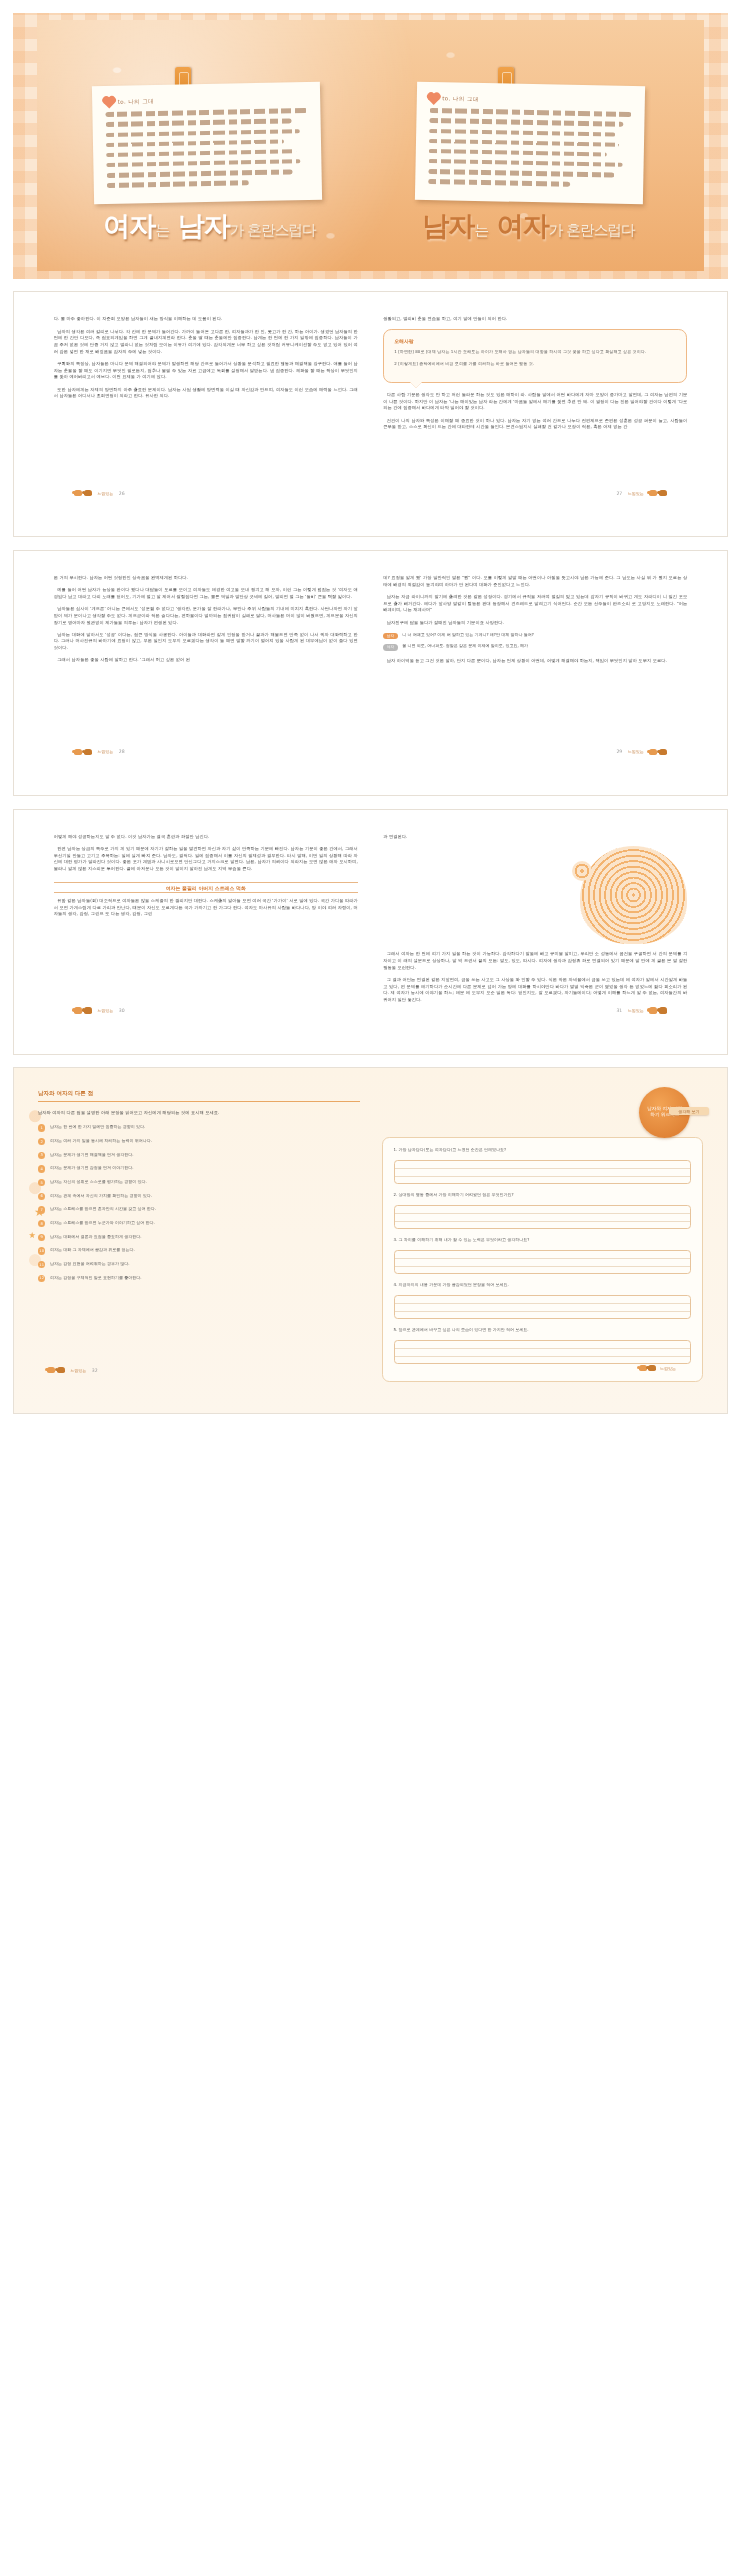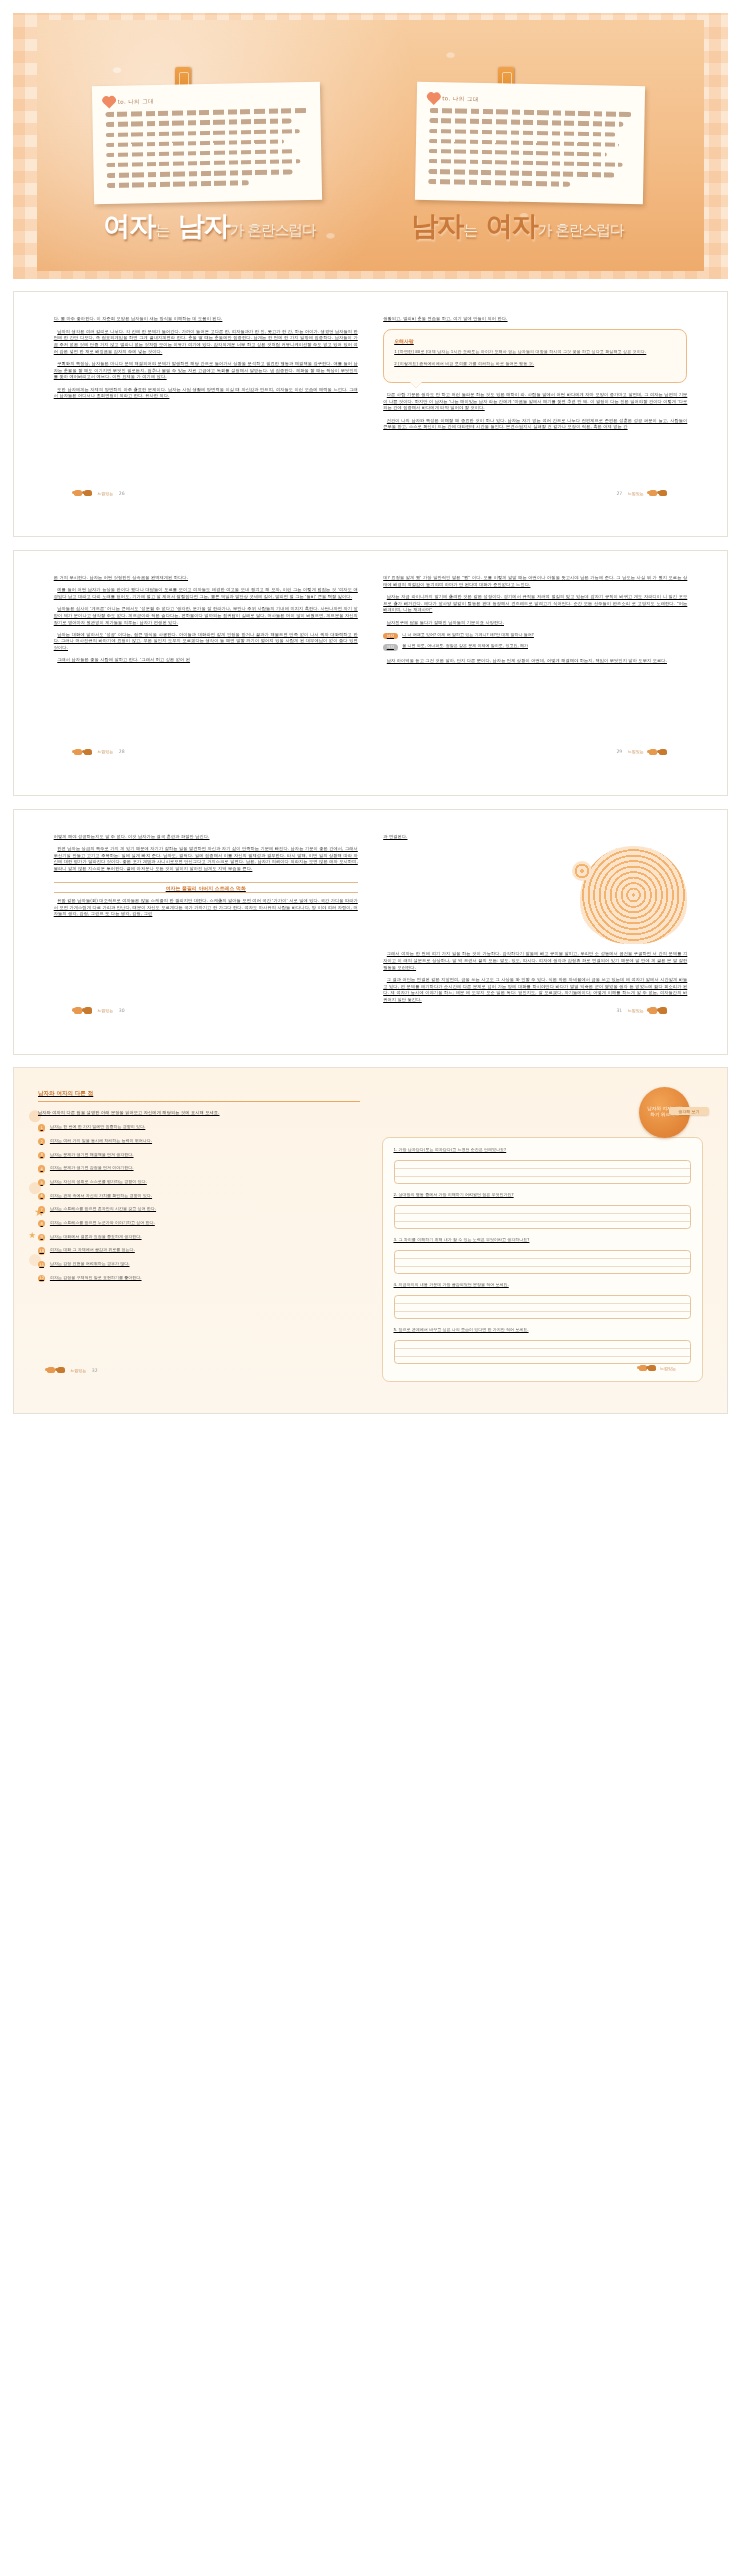--- a/index.html
+++ b/index.html
@@ -6,21 +6,20 @@
   html, body {
     margin: 0; padding: 0;
     background: #ffffff;
     font-family: "DejaVu Sans", "Liberation Sans", sans-serif;
   }
   .page-stack {
     width: 741px;
     margin: 0 auto;
     background: #ffffff;
     padding: 12.7px 0 12.7px 0;
-    text-decoration: underline;
   }
 
   
   .spread {
     width: 715px;
     margin: 0 auto 12.7px auto;
     position: relative;
     background: #ffffff;
     border: 0.9px solid #e7e0d6;
   }
@@ -338,21 +337,21 @@
         <div class="hand-line s3"></div>
         <div class="hand-line s2"></div>
         <div class="hand-line s6"></div>
       </div>
 
       <div class="cover-title" style="left:18px">
         <span class="big">여자</span><span class="sub">는</span>
         <span class="big">남자</span><span class="sub">가 혼란스럽다</span>
       </div>
 
-      <div class="cover-title right" style="left:326px">
+      <div class="cover-title right" style="left:337px">
         <span class="big">남자</span><span class="sub">는</span>
         <span class="big">여자</span><span class="sub">가 혼란스럽다</span>
       </div>
     </div>
   </section>
 
   <section class="spread text">
     <div class="col">
       <p class="para">다. 볼 마수 좋아한다. 이 차준희 모양은 남자들이 새는 방식을 이해하는 데 도움이 된다.</p>
       <p class="para indent">남자의 생각은 여러 갈리로 나뉘다. 각 칸에 한 문제가 들어간다. 가까이 들어온 고다른 한, 여자들과가 한 인, 웃고가 한 간, 하는 아이가. 생겼던 남자들의 한 번에 한 간만 다보다, 즉 점표되게입을 하면 그게 끝내지계면라 한다. 춘을 딸 때는 춘을에만 집중한다. 남게는 한 번에 한 가지 일밖에 집중하다. 남자들이 가끔 주저 없은 것에 단종 거지 않고 멀라니 없는 것처럼 보이는 이유가 여기에 있다. 감각되게운 너무 하고 싶은 것처럼 커뮤니케이션할 수도 없고 있어 있어 여러 감은 넣면 한 채로 배짚음을 감자의 수에 넣는 것이다.</p>

